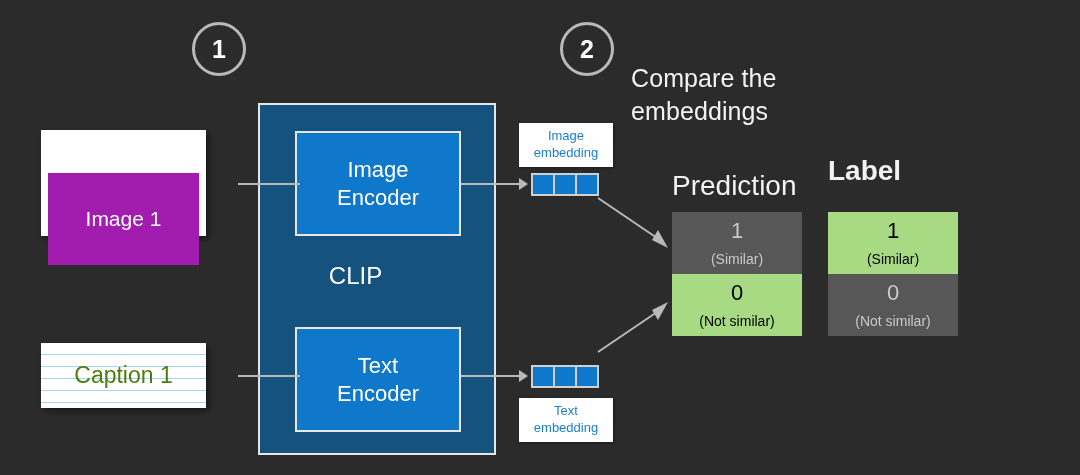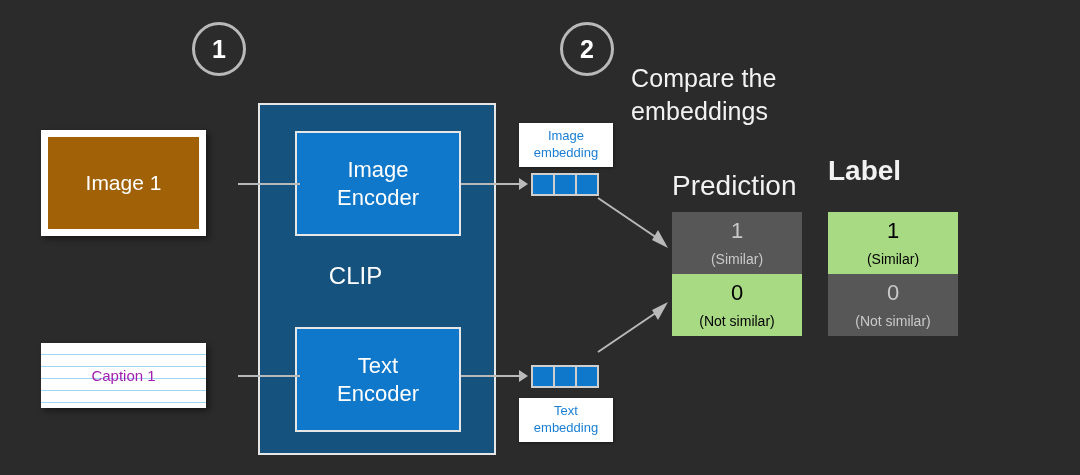--- a/index.html
+++ b/index.html
@@ -58,26 +58,27 @@
     width: 165px;
     height: 106px;
     background: #ffffff;
     padding: 7px;
     box-sizing: border-box;
     box-shadow: 3px 3px 6px rgba(0,0,0,0.45);
   }
   #image-card .inner {
     width: 100%;
     height: 100%;
-    background: #a16207;
+    background: #a21caf;
     color: #ffffff;
     font-size: 21px;
     display: flex;
     align-items: center;
     justify-content: center;
+    margin-top: 36px;
   }
 
   #caption-card {
     position: absolute;
     left: 41px;
     top: 343px;
     width: 165px;
     height: 65px;
     background: #ffffff;
     box-shadow: 3px 3px 6px rgba(0,0,0,0.45);
@@ -91,22 +92,22 @@
       #ffffff 0px, #ffffff 11px,
       #9ed8f5 11px, #9ed8f5 12px
     );
   }
   #caption-card .caption-text {
     position: absolute;
     inset: 0;
     display: flex;
     align-items: center;
     justify-content: center;
-    color: #a21caf;
-    font-size: 15px;
+    color: #4d7c0f;
+    font-size: 23px;
   }
 
   
   #clip-box {
     position: absolute;
     left: 258px;
     top: 103px;
     width: 238px;
     height: 352px;
     background: #16527e;

